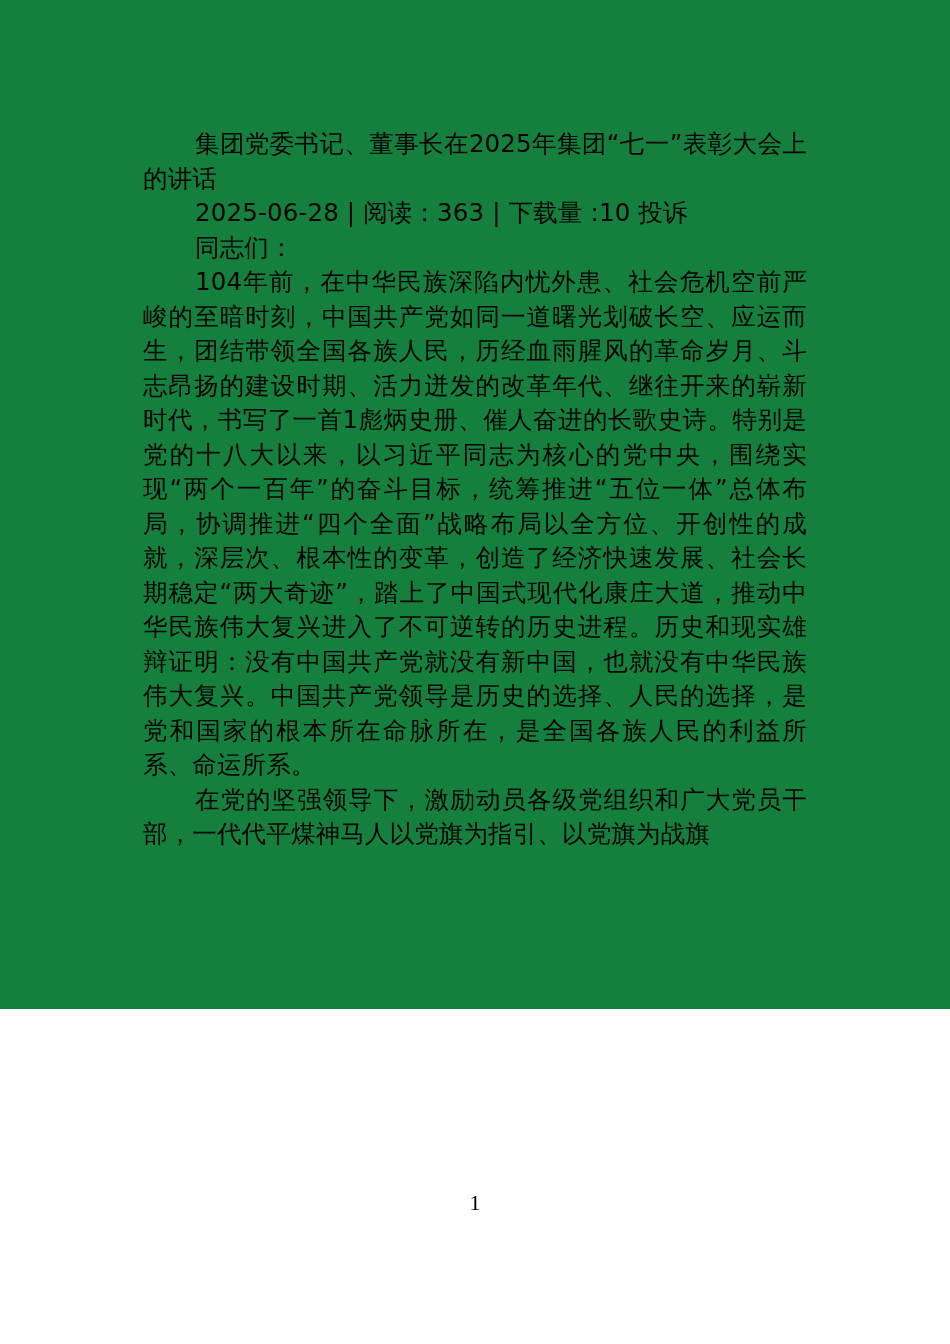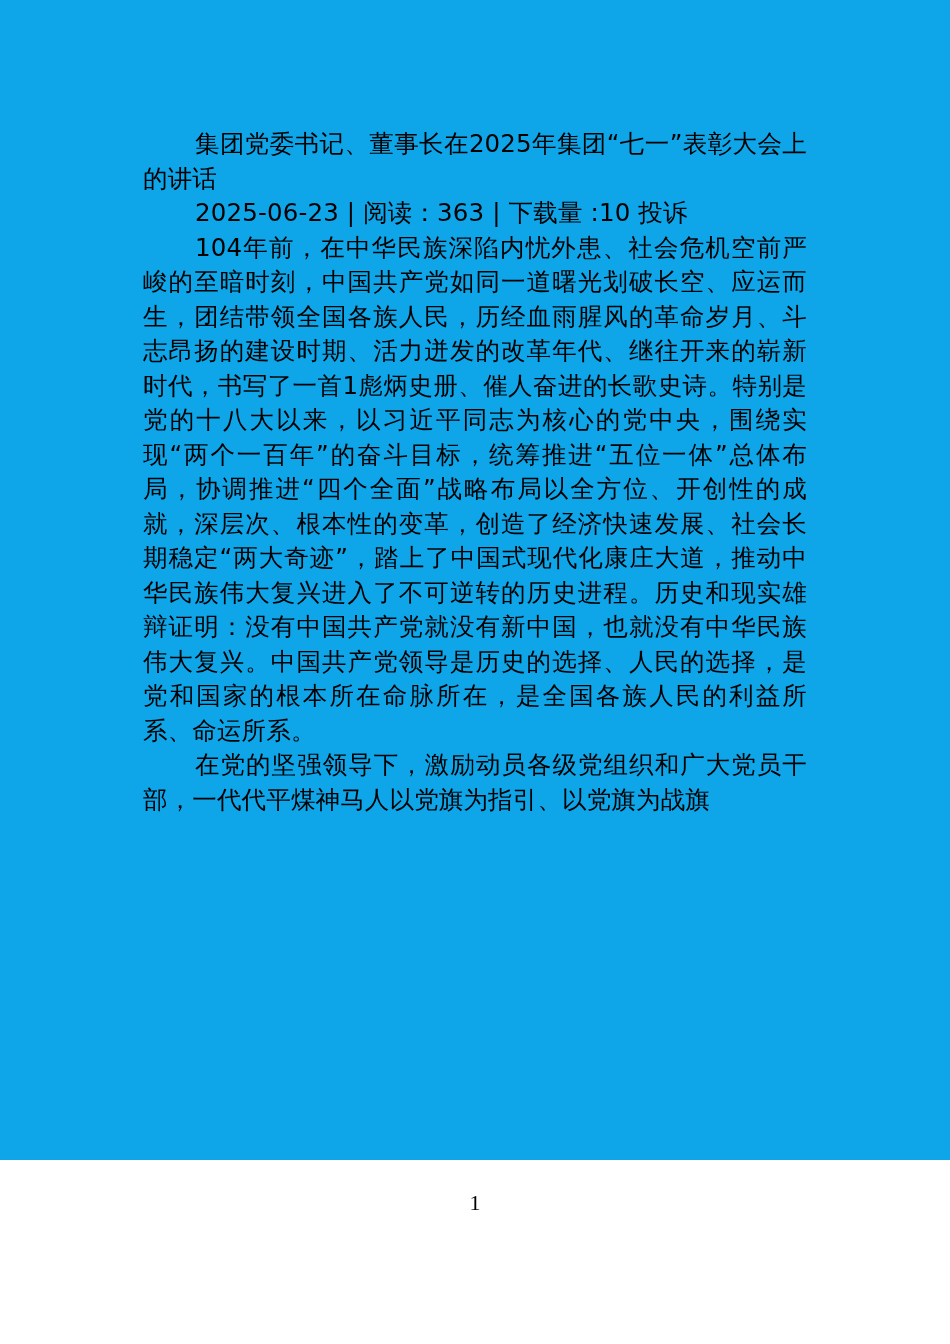--- a/index.html
+++ b/index.html
@@ -12,22 +12,22 @@
       height: 1344px;
       position: relative;
       overflow: hidden;
       color: #000000;
     }
     .page {
       position: absolute;
       left: 0;
       top: 0;
       width: 950px;
-      height: 1160px;
-      background: #0ea5e9;
+      height: 1009px;
+      background: #15803d;
     }
     .content {
       position: absolute;
       left: 143px;
       top: 127px;
       width: 664px;
       font-family: "DejaVu Sans", "Liberation Sans", sans-serif;
       font-size: 24.5px;
       line-height: 34.5px;
       letter-spacing: 0.15px;
@@ -52,18 +52,19 @@
       line-height: 30px;
       color: #000000;
     }
   </style>
 </head>
 <body>
 
 <div class="page">
   <div class="content">
     <p class="indent">集团党委书记、董事长在2025年集团“七一”表彰大会上的讲话</p>
-    <p class="indent">2025-06-23 | 阅读：363 | 下载量 :10 投诉</p>
+    <p class="indent">2025-06-28 | 阅读：363 | 下载量 :10 投诉</p>
+    <p class="indent">同志们：</p>
     <p class="indent">104年前，在中华民族深陷内忧外患、社会危机空前严峻的至暗时刻，中国共产党如同一道曙光划破长空、应运而生，团结带领全国各族人民，历经血雨腥风的革命岁月、斗志昂扬的建设时期、活力迸发的改革年代、继往开来的崭新时代，书写了一首1彪炳史册、催人奋进的长歌史诗。特别是党的十八大以来，以习近平同志为核心的党中央，围绕实现“两个一百年”的奋斗目标，统筹推进“五位一体”总体布局，协调推进“四个全面”战略布局以全方位、开创性的成就，深层次、根本性的变革，创造了经济快速发展、社会长期稳定“两大奇迹”，踏上了中国式现代化康庄大道，推动中华民族伟大复兴进入了不可逆转的历史进程。历史和现实雄辩证明：没有中国共产党就没有新中国，也就没有中华民族伟大复兴。中国共产党领导是历史的选择、人民的选择，是党和国家的根本所在命脉所在，是全国各族人民的利益所系、命运所系。</p>
     <p class="indent">在党的坚强领导下，激励动员各级党组织和广大党员干部，一代代平煤神马人以党旗为指引、以党旗为战旗</p>
   </div>
   <div class="page-number">1</div>
 </div>
 
 </body></html>

